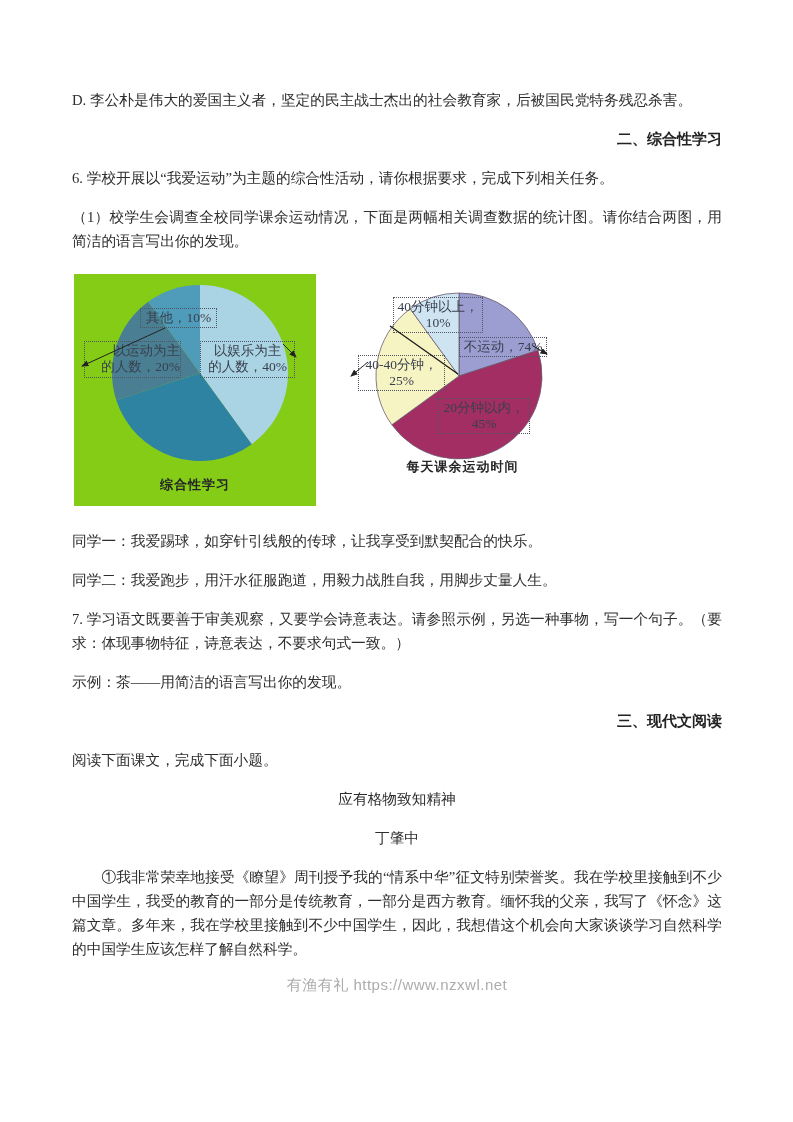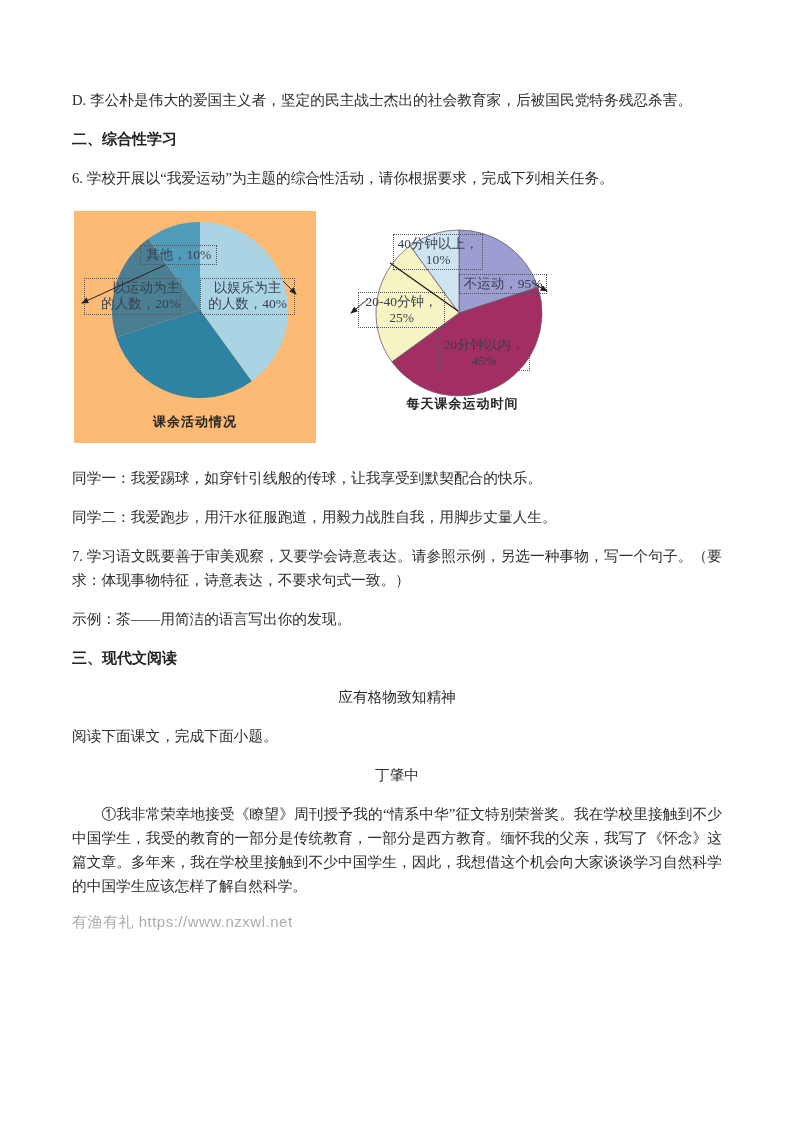--- a/index.html
+++ b/index.html
@@ -4,26 +4,26 @@
 <style>
   html,body { margin:0; padding:0; background:#ffffff; }
   body {
     width:793px; height:1122px; overflow:hidden;
     font-family:"Liberation Serif","DejaVu Serif",serif;
     color:#2d2d2d;
   }
   .page { padding:88px 71px 0 72px; }
   .para { margin:15px 0; font-size:14.7px; line-height:24px; text-align:justify; }
   .para.first { margin-top:0; }
-  .sec-heading { margin:15px 0; font-size:15px; line-height:24px; font-weight:bold; color:#222; }
+  .sec-heading { margin:15px 0; font-size:15px; line-height:24px; font-weight:bold; color:#222;text-align:right; }
   .centered { text-align:center; }
   .indent2 { text-indent:2em; }
 
   .charts-block { position:relative; width:650px; height:246px; margin:8px 0; }
-  .chart1-panel { position:absolute; left:2px; top:6px; width:242px; height:232px; background:#fdba74; }
+  .chart1-panel { position:absolute; left:2px; top:6px; width:242px; height:232px; background:#84cc16; }
   .chart2-area  { position:absolute; left:278px; top:4px; width:225px; height:215px; background:transparent; }
   svg.pie { position:absolute; left:0; top:0; display:block; }
 
   .plabel {
     position:absolute; box-sizing:border-box;
     border:1px dotted #4f5560; color:#39404e;
     font-size:13.5px; line-height:16px; text-align:center; padding:1px 0;
     background:transparent; white-space:nowrap;
   }
   .plabel span { display:block; }
@@ -39,36 +39,37 @@
   .chart-title {
     position:absolute; left:0; width:100%; text-align:center;
     font-weight:bold; font-size:13px; color:#262626; letter-spacing:1px;
   }
   .c1-title { top:202px; }
   .c2-title { top:186px; }
 
   .leader-overlay { position:absolute; left:0; top:0; pointer-events:none; }
 
   .footer {
-    margin-top:6px; 
+    margin-top:6px; text-align:center;
     font-family:"Liberation Sans","DejaVu Sans",sans-serif;
     font-size:15px; color:#acacac; letter-spacing:0.5px;
   }
 </style>
 </head>
 <body>
 
 <div class="page">
 
   <p class="para first">D. 李公朴是伟大的爱国主义者，坚定的民主战士杰出的社会教育家，后被国民党特务残忍杀害。</p>
 
   <p class="sec-heading">二、综合性学习</p>
 
   <p class="para">6. 学校开展以“我爱运动”为主题的综合性活动，请你根据要求，完成下列相关任务。</p>
 
+  <p class="para">（1）校学生会调查全校同学课余运动情况，下面是两幅相关调查数据的统计图。请你结合两图，用简洁的语言写出你的发现。</p>
 
   <div class="charts-block">
 
     <div class="chart1-panel">
       <svg class="pie" width="242" height="232">
           <path d="M126,99 L126.00,11.00 A88,88 0 0 1 177.73,170.19 Z" fill="#aad3e3"></path>
           <path d="M126,99 L177.73,170.19 A88,88 0 0 1 42.31,126.19 Z" fill="#2e82a2"></path>
           <path d="M126,99 L42.31,126.19 A88,88 0 0 1 74.27,27.81 Z" fill="#4a7e92"></path>
           <path d="M126,99 L74.27,27.81 A88,88 0 0 1 126.00,11.00 Z" fill="#4f9cba"></path>
         </svg>
@@ -76,39 +77,39 @@
         <span>其他，10%</span>
       </div>
       <div class="plabel lb-c1-sport">
         <span>以运动为主</span>
         <span>的人数，20%</span>
       </div>
       <div class="plabel lb-c1-fun">
         <span>以娱乐为主</span>
         <span>的人数，40%</span>
       </div>
-      <div class="chart-title c1-title">课余活动情况</div>
+      <div class="chart-title c1-title">综合性学习</div>
     </div>
 
     <div class="chart2-area">
       <svg class="pie" width="225" height="215">
           <path d="M109,104 L109.00,21.00 A83,83 0 0 1 187.94,78.35 Z" fill="#9c9ed2" stroke="#6b5a6f" stroke-width="0.8"></path>
           <path d="M109,104 L187.94,78.35 A83,83 0 0 1 41.85,152.79 Z" fill="#a22e64" stroke="#6b5a6f" stroke-width="0.8"></path>
           <path d="M109,104 L41.85,152.79 A83,83 0 0 1 60.21,36.85 Z" fill="#f7f4c4" stroke="#6b5a6f" stroke-width="0.8"></path>
           <path d="M109,104 L60.21,36.85 A83,83 0 0 1 109.00,21.00 Z" fill="#cee5f1" stroke="#6b5a6f" stroke-width="0.8"></path>
         </svg>
       <div class="plabel lb-c2-40up">
         <span>40分钟以上，</span>
         <span>10%</span>
       </div>
       <div class="plabel lb-c2-none">
-        <span>不运动，95%</span>
+        <span>不运动，74%</span>
       </div>
       <div class="plabel lb-c2-2040">
-        <span>20-40分钟，</span>
+        <span>40-40分钟，</span>
         <span>25%</span>
       </div>
       <div class="plabel lb-c2-in20">
         <span>20分钟以内，</span>
         <span>45%</span>
       </div>
       <div class="chart-title c2-title">每天课余运动时间</div>
     </div>
 
     <svg class="leader-overlay" width="650" height="246">
@@ -130,23 +131,23 @@
   <p class="para">同学一：我爱踢球，如穿针引线般的传球，让我享受到默契配合的快乐。</p>
 
   <p class="para">同学二：我爱跑步，用汗水征服跑道，用毅力战胜自我，用脚步丈量人生。</p>
 
   <p class="para">7. 学习语文既要善于审美观察，又要学会诗意表达。请参照示例，另选一种事物，写一个句子。（要求：体现事物特征，诗意表达，不要求句式一致。）</p>
 
   <p class="para">示例：茶——用简洁的语言写出你的发现。</p>
 
   <p class="sec-heading">三、现代文阅读</p>
 
+  <p class="para">阅读下面课文，完成下面小题。</p>
+
   <p class="para centered">应有格物致知精神</p>
-
-  <p class="para">阅读下面课文，完成下面小题。</p>
 
   <p class="para centered">丁肇中</p>
 
   <p class="para indent2">①我非常荣幸地接受《瞭望》周刊授予我的“情系中华”征文特别荣誉奖。我在学校里接触到不少中国学生，我受的教育的一部分是传统教育，一部分是西方教育。缅怀我的父亲，我写了《怀念》这篇文章。多年来，我在学校里接触到不少中国学生，因此，我想借这个机会向大家谈谈学习自然科学的中国学生应该怎样了解自然科学。</p>
 
   <div class="footer">有渔有礼 https://www.nzxwl.net</div>
 
 </div>
 
 </body></html>

